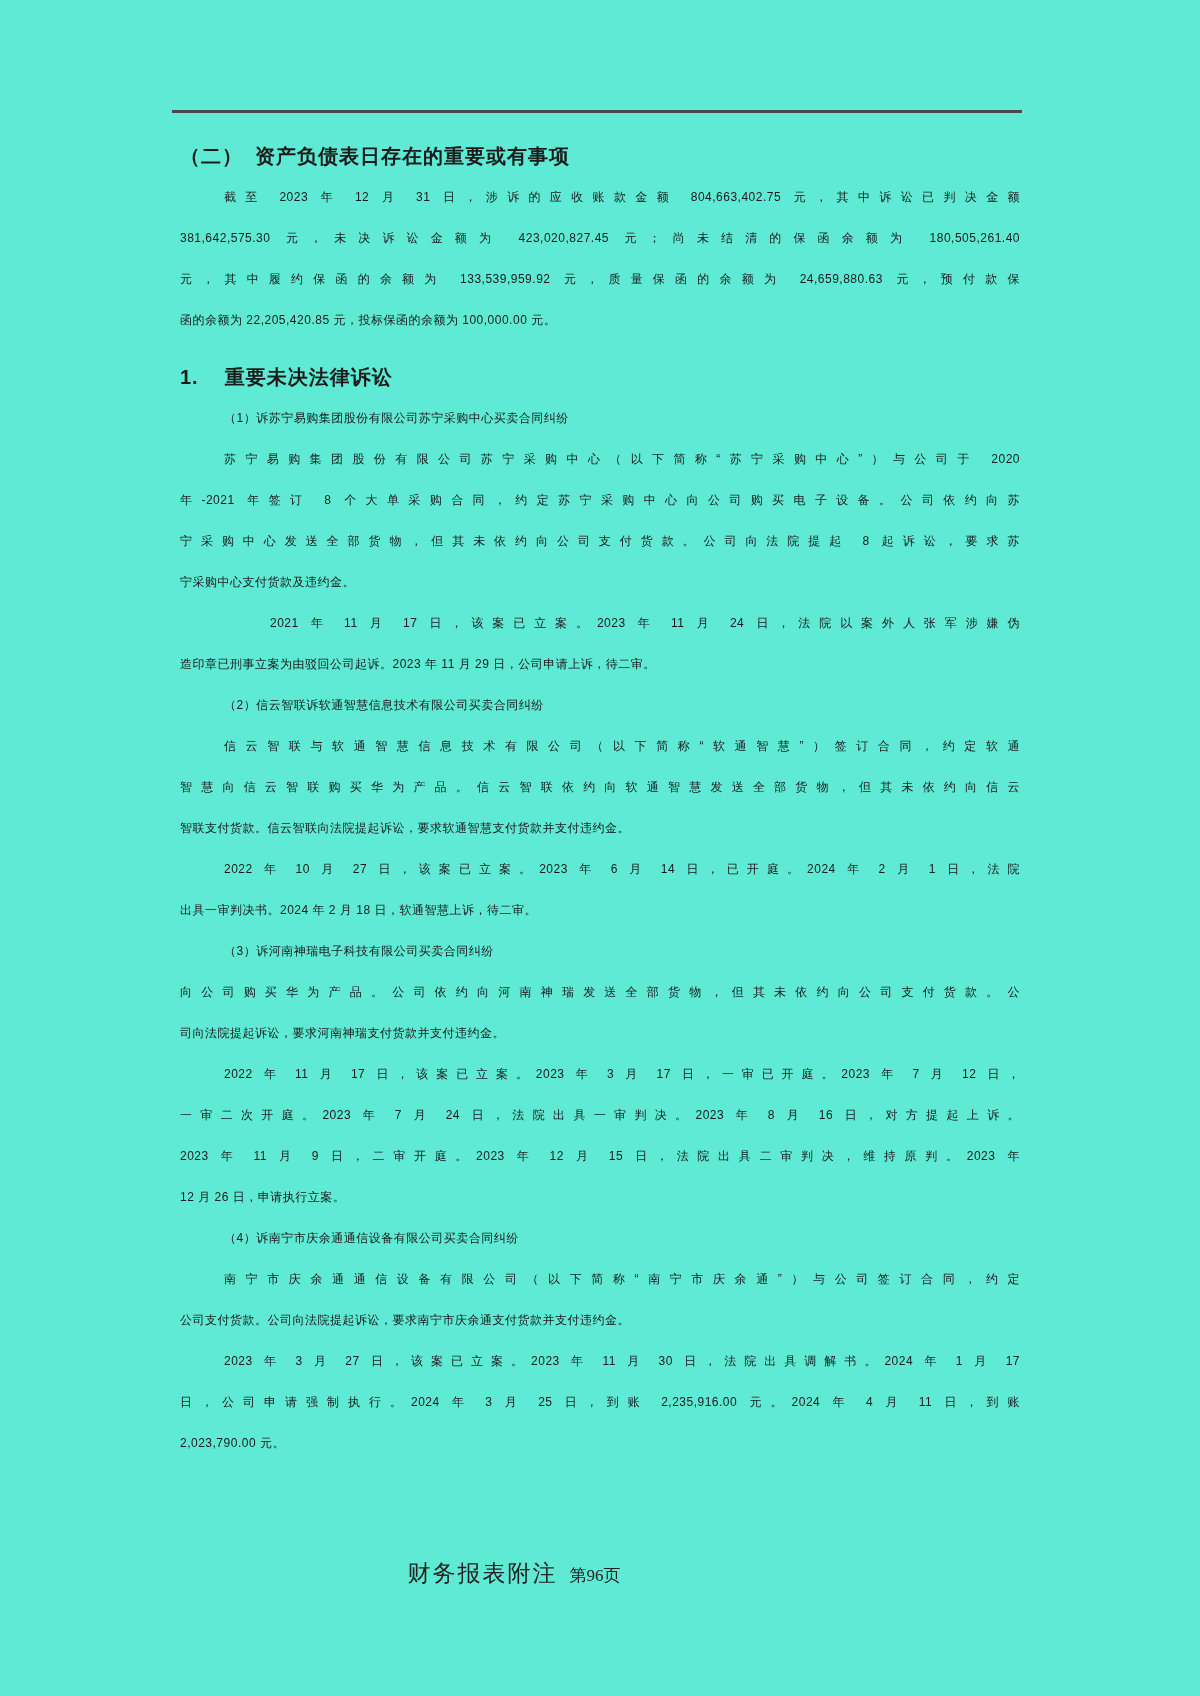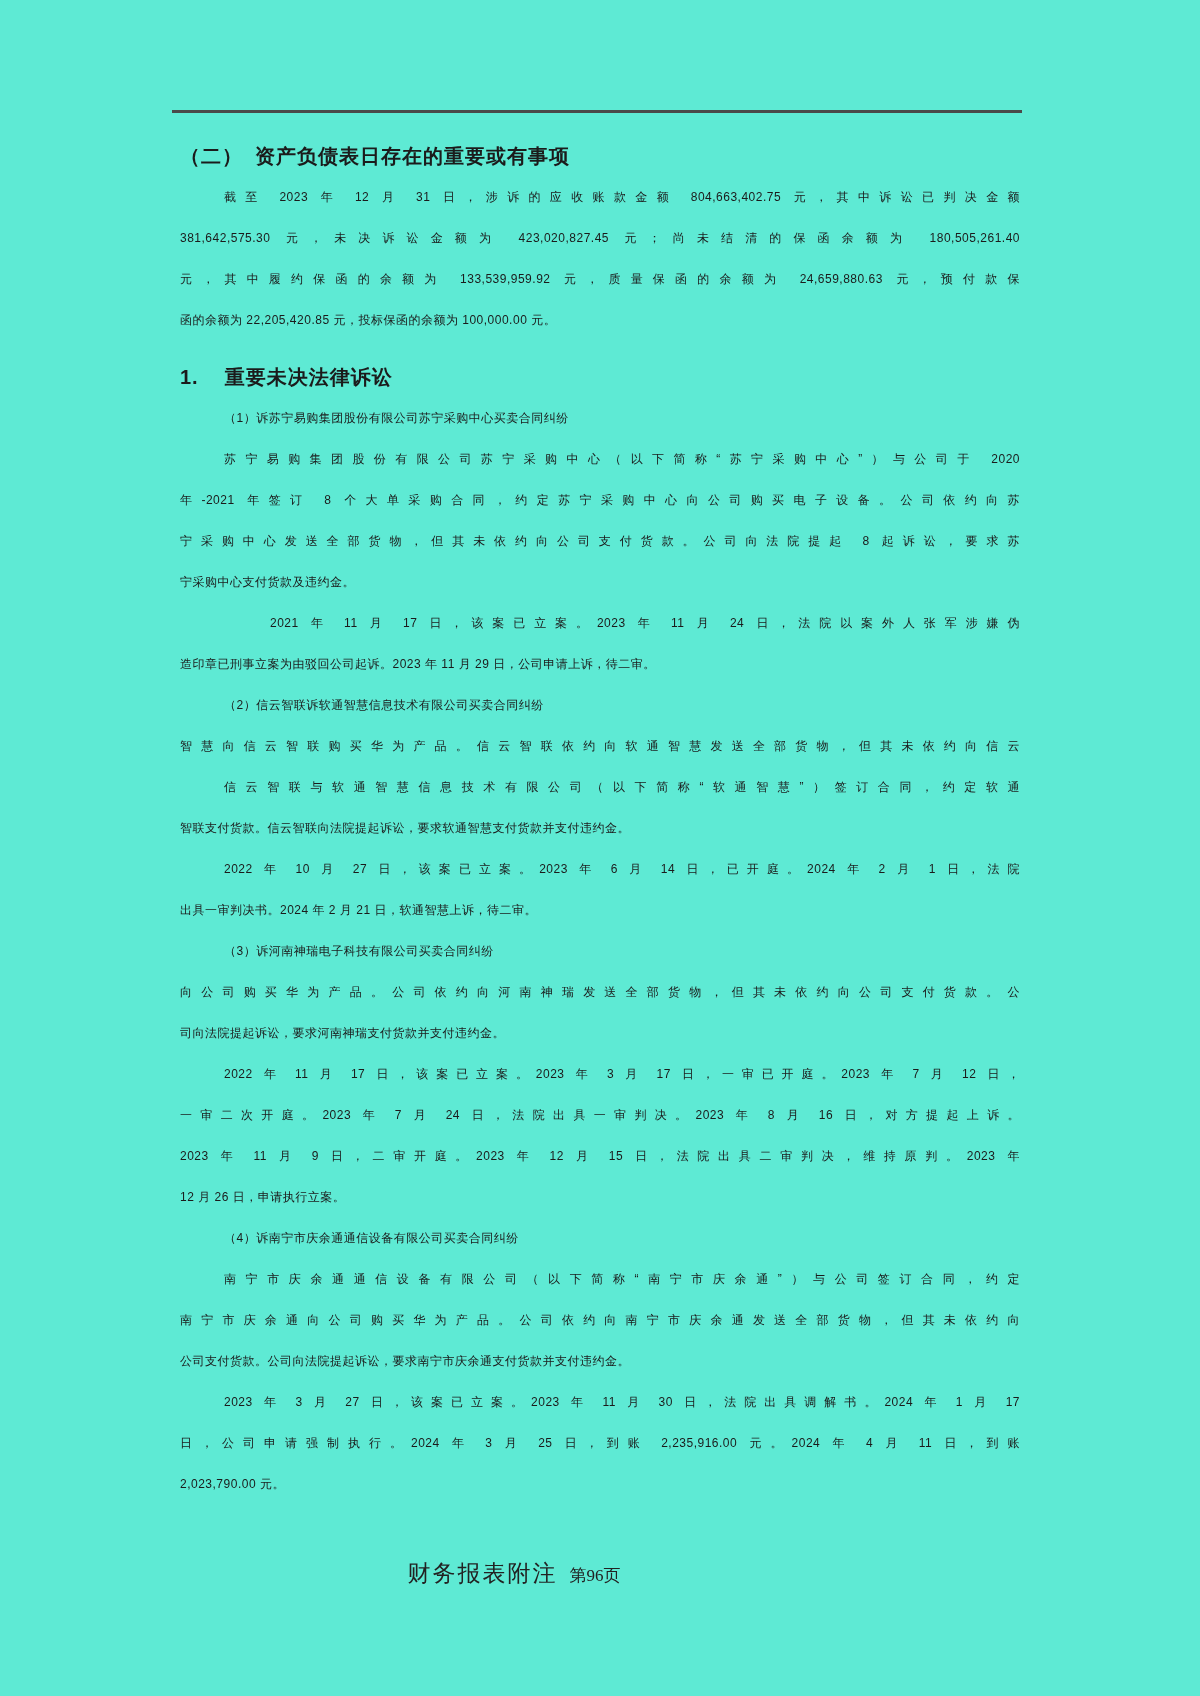--- a/index.html
+++ b/index.html
@@ -81,47 +81,46 @@
         <div class="ln last">宁采购中心支付货款及违约金。</div>
       </div>
       <div class="blk para">
         <div class="ln" style="padding-left: 90px;">2021 年 11 月 17 日，该案已立案。2023 年 11 月 24 日，法院以案外人张军涉嫌伪</div>
         <div class="ln last">造印章已刑事立案为由驳回公司起诉。2023 年 11 月 29 日，公司申请上诉，待二审。</div>
       </div>
       <div class="blk item">
         <div class="ln last" style="padding-left: 44px;">（2）信云智联诉软通智慧信息技术有限公司买卖合同纠纷</div>
       </div>
       <div class="blk para">
+        <div class="ln" style="padding-left: 44px;">信云智联与软通智慧信息技术有限公司（以下简称“软通智慧”）签订合同，约定软通</div>
         <div class="ln">智慧向信云智联购买华为产品。信云智联依约向软通智慧发送全部货物，但其未依约向信云</div>
-        <div class="ln" style="padding-left: 44px;">信云智联与软通智慧信息技术有限公司（以下简称“软通智慧”）签订合同，约定软通</div>
         <div class="ln last">智联支付货款。信云智联向法院提起诉讼，要求软通智慧支付货款并支付违约金。</div>
       </div>
       <div class="blk para">
         <div class="ln" style="padding-left: 44px;">2022 年 10 月 27 日，该案已立案。2023 年 6 月 14 日，已开庭。2024 年 2 月 1 日，法院</div>
-        <div class="ln last">出具一审判决书。2024 年 2 月 21 日，软通智慧上诉，待二审。</div>
+        <div class="ln last">出具一审判决书。2024 年 2 月 18 日，软通智慧上诉，待二审。</div>
       </div>
       <div class="blk item">
         <div class="ln last" style="padding-left: 44px;">（3）诉河南神瑞电子科技有限公司买卖合同纠纷</div>
       </div>
       <div class="blk para">
         <div class="ln">向公司购买华为产品。公司依约向河南神瑞发送全部货物，但其未依约向公司支付货款。公</div>
         <div class="ln last">司向法院提起诉讼，要求河南神瑞支付货款并支付违约金。</div>
       </div>
       <div class="blk para">
         <div class="ln" style="padding-left: 44px;">2022 年 11 月 17 日，该案已立案。2023 年 3 月 17 日，一审已开庭。2023 年 7 月 12 日，</div>
         <div class="ln">一审二次开庭。2023 年 7 月 24 日，法院出具一审判决。2023 年 8 月 16 日，对方提起上诉。</div>
         <div class="ln">2023 年 11 月 9 日，二审开庭。2023 年 12 月 15 日，法院出具二审判决，维持原判。2023 年</div>
         <div class="ln last">12 月 26 日，申请执行立案。</div>
       </div>
       <div class="blk item">
         <div class="ln last" style="padding-left: 44px;">（4）诉南宁市庆余通通信设备有限公司买卖合同纠纷</div>
       </div>
       <div class="blk para">
         <div class="ln" style="padding-left: 44px;">南宁市庆余通通信设备有限公司（以下简称“南宁市庆余通”）与公司签订合同，约定</div>
-        <div class="ln">南宁市庆余通向公司购买华为产品。公司依约向南宁市庆余通发送全部货物，但其未依约向</div>
         <div class="ln last">公司支付货款。公司向法院提起诉讼，要求南宁市庆余通支付货款并支付违约金。</div>
       </div>
       <div class="blk para">
         <div class="ln" style="padding-left: 44px;">2023 年 3 月 27 日，该案已立案。2023 年 11 月 30 日，法院出具调解书。2024 年 1 月 17</div>
         <div class="ln">日，公司申请强制执行。2024 年 3 月 25 日，到账 2,235,916.00 元。2024 年 4 月 11 日，到账</div>
         <div class="ln last">2,023,790.00 元。</div>
       </div>
     </div>
   <div class="footer">
     <span class="footer-title">财务报表附注</span>

